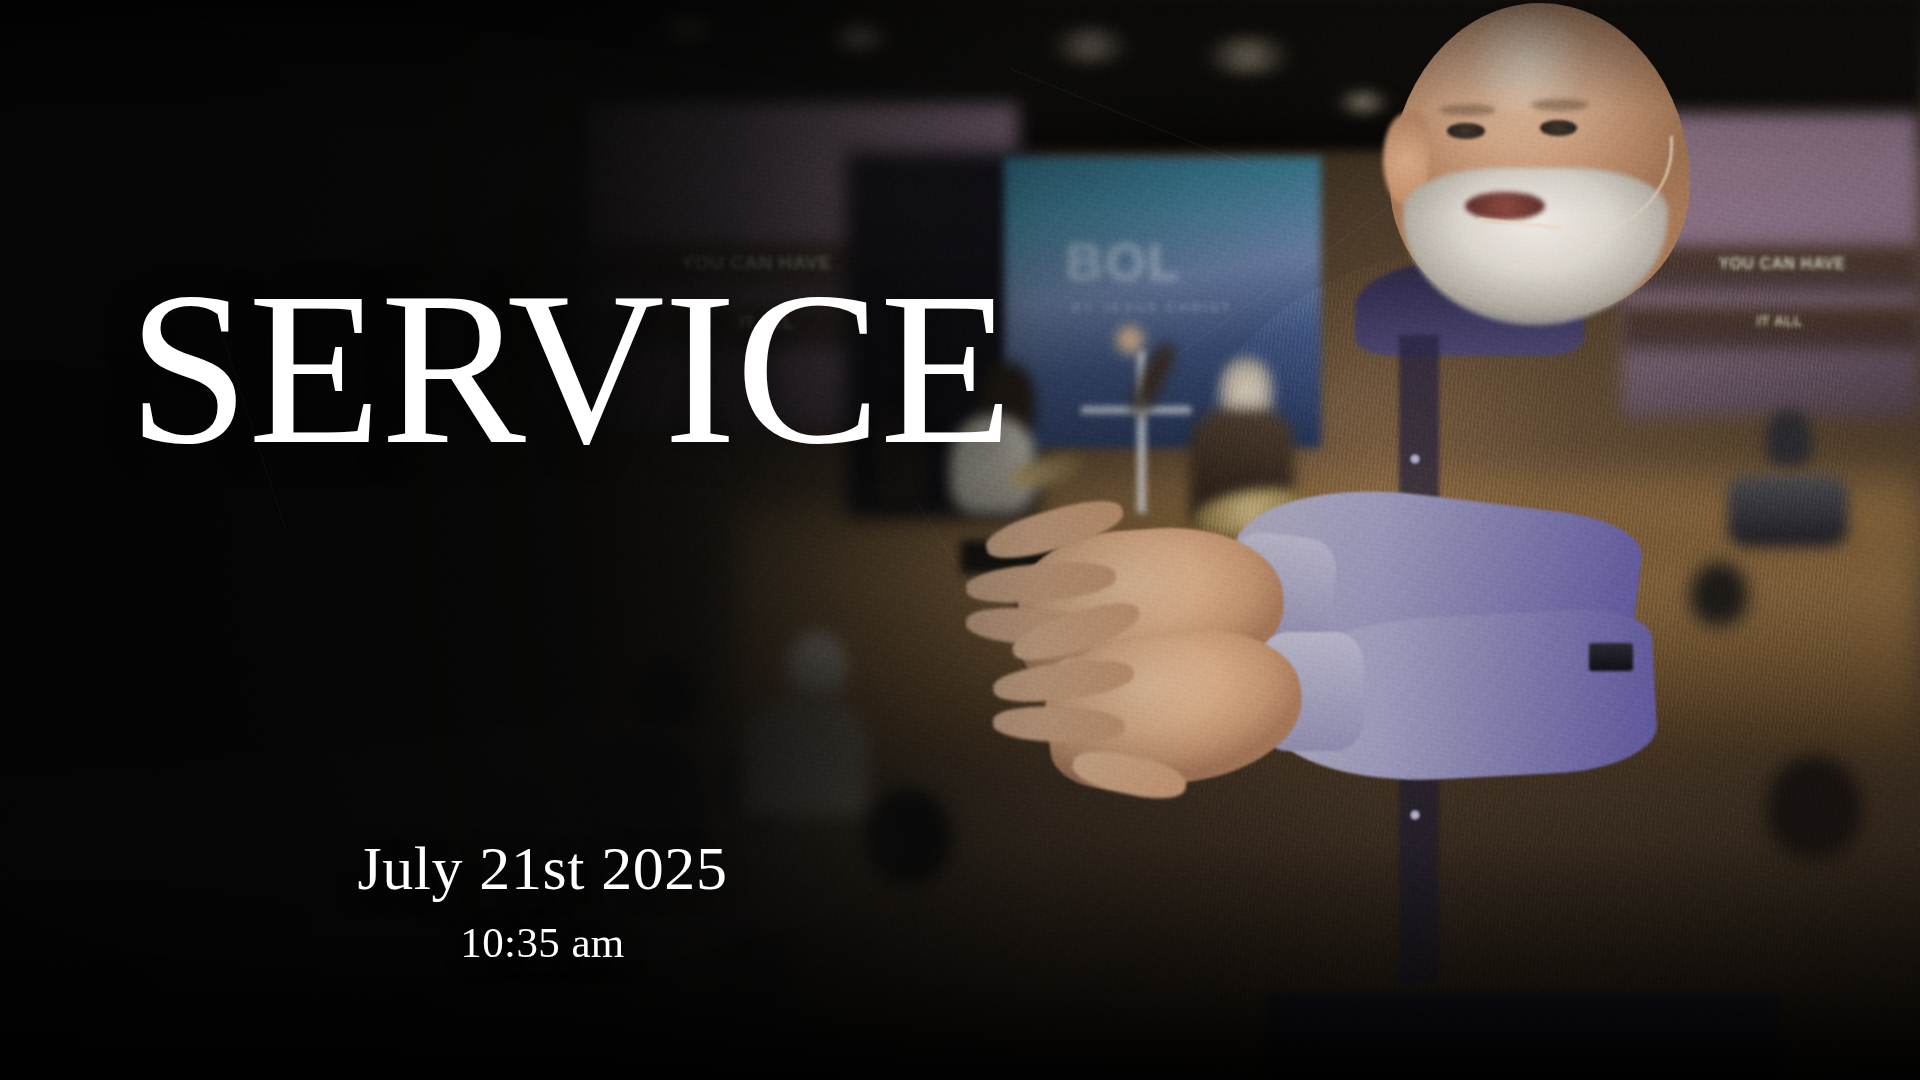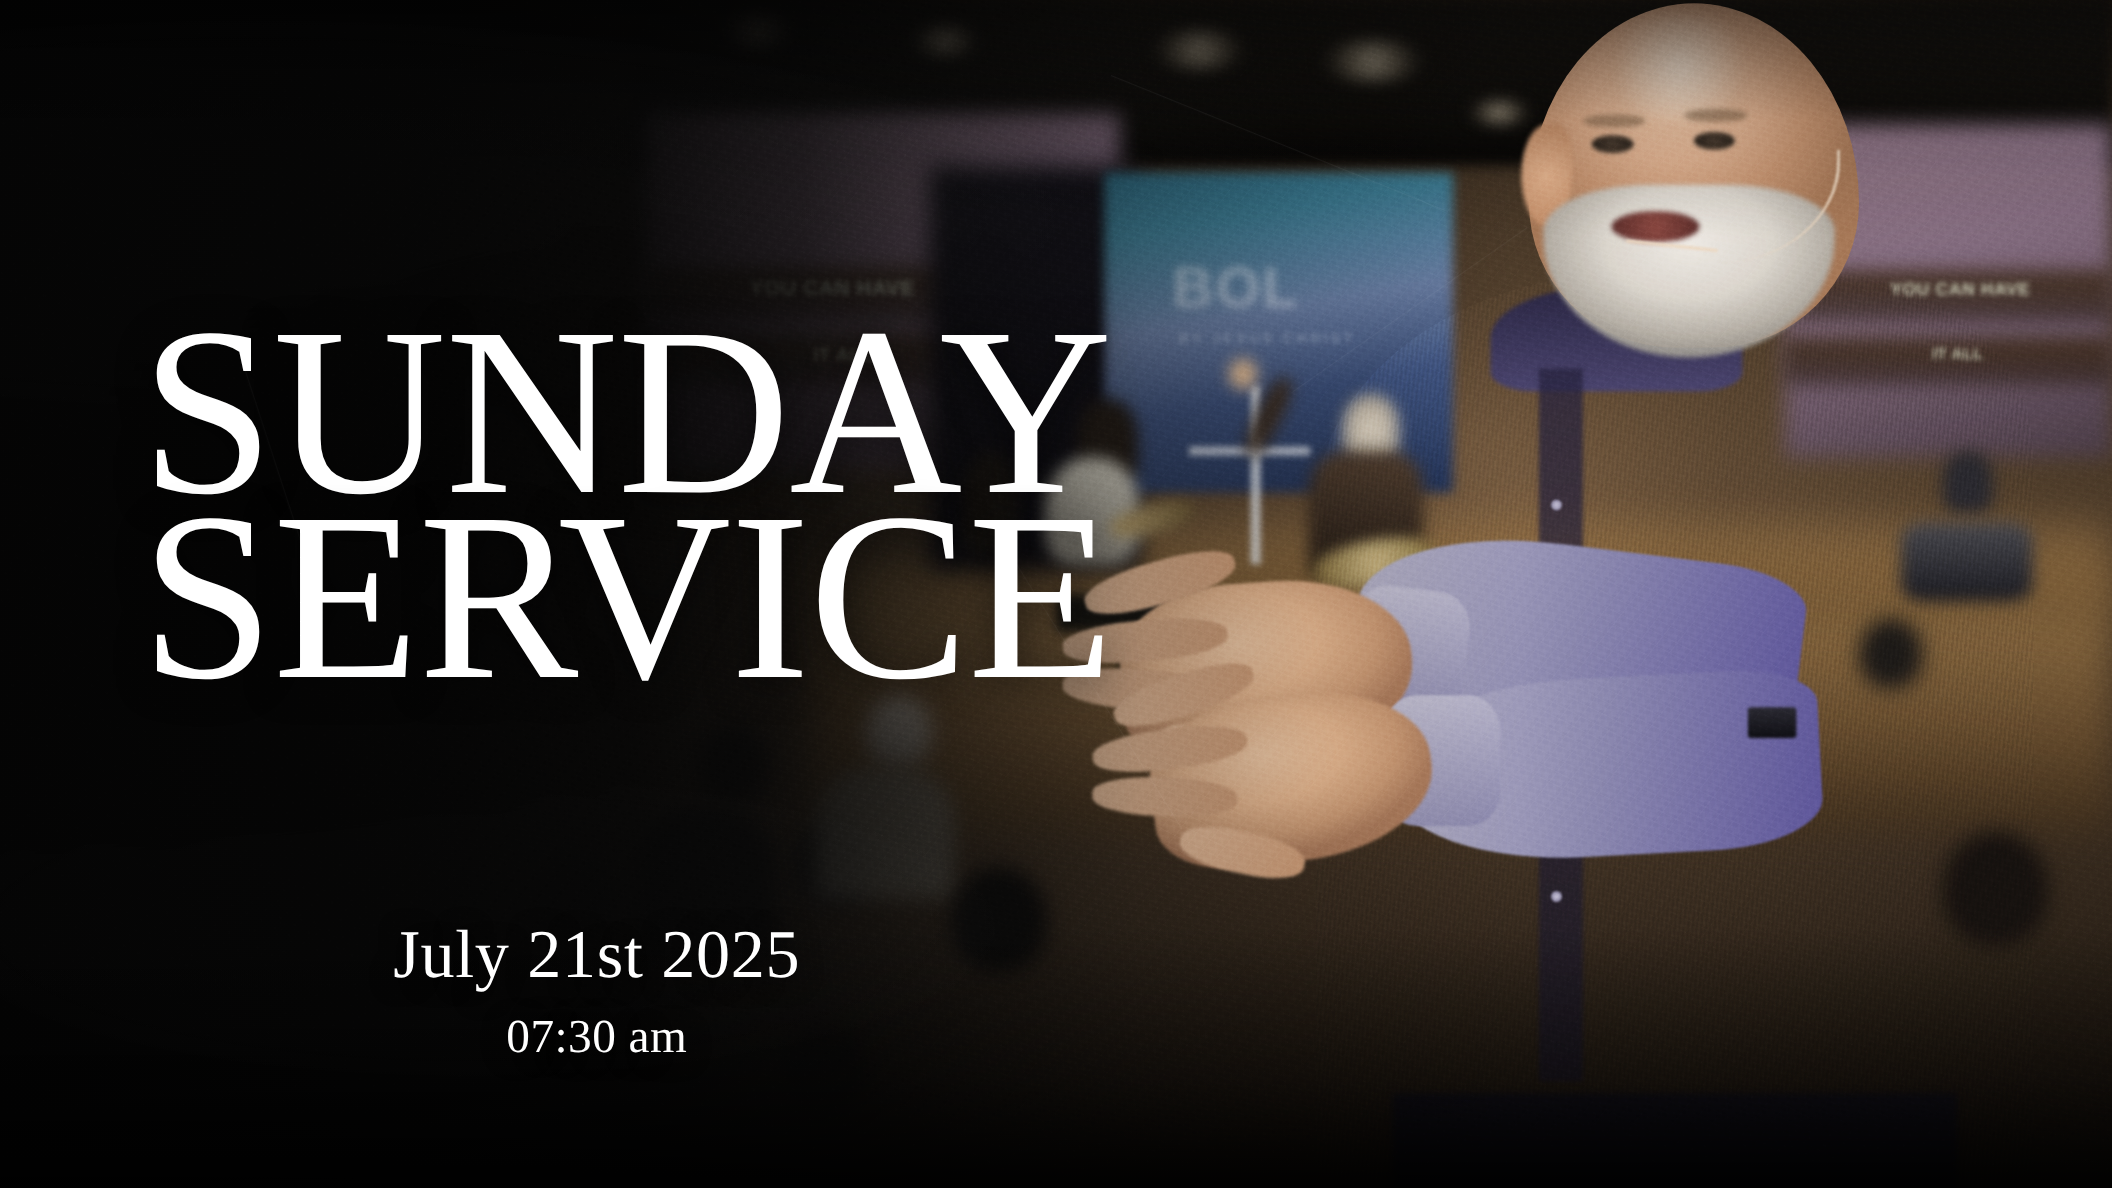--- a/index.html
+++ b/index.html
@@ -471,22 +471,21 @@
 
   <div class="paper"></div>
   <div class="paper-creases"></div>
   <div class="scratch" style="left:52%;top:12%;width:330px;height:1px;transform:rotate(22deg);opacity:.5;"></div>
   <div class="scratch" style="left:60%;top:26%;width:260px;height:1px;transform:rotate(-35deg);opacity:.45;"></div>
   <div class="scratch" style="left:44%;top:58%;width:300px;height:1px;transform:rotate(58deg);opacity:.4;"></div>
   <div class="scratch" style="left:8%;top:40%;width:200px;height:1px;transform:rotate(72deg);opacity:.3;"></div>
 
 
   <div class="headline">
-    <div id="hl1" class="headline-line">SUNDAY</div>
     <div id="hl2" class="headline-line">SERVICE</div>
   </div>
 
   <div class="datetime">
     <div class="date-line">July 21st 2025</div>
-    <div class="time-line">07:30 am</div>
+    <div class="time-line">10:35 am</div>
   </div>
 
 </div>
 
 </body></html>

